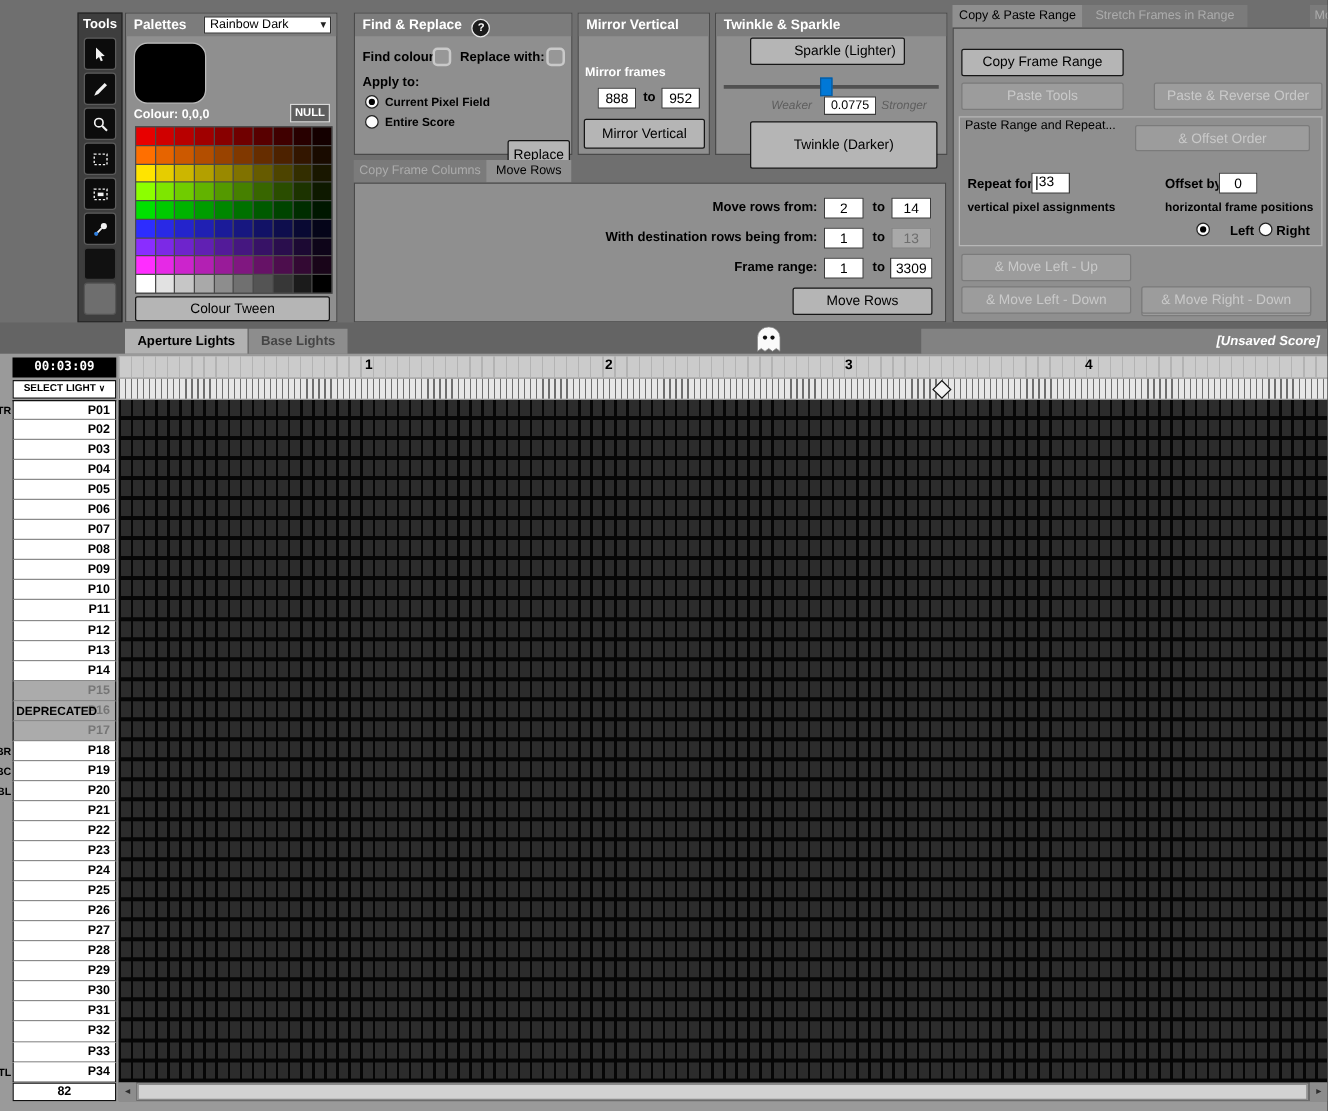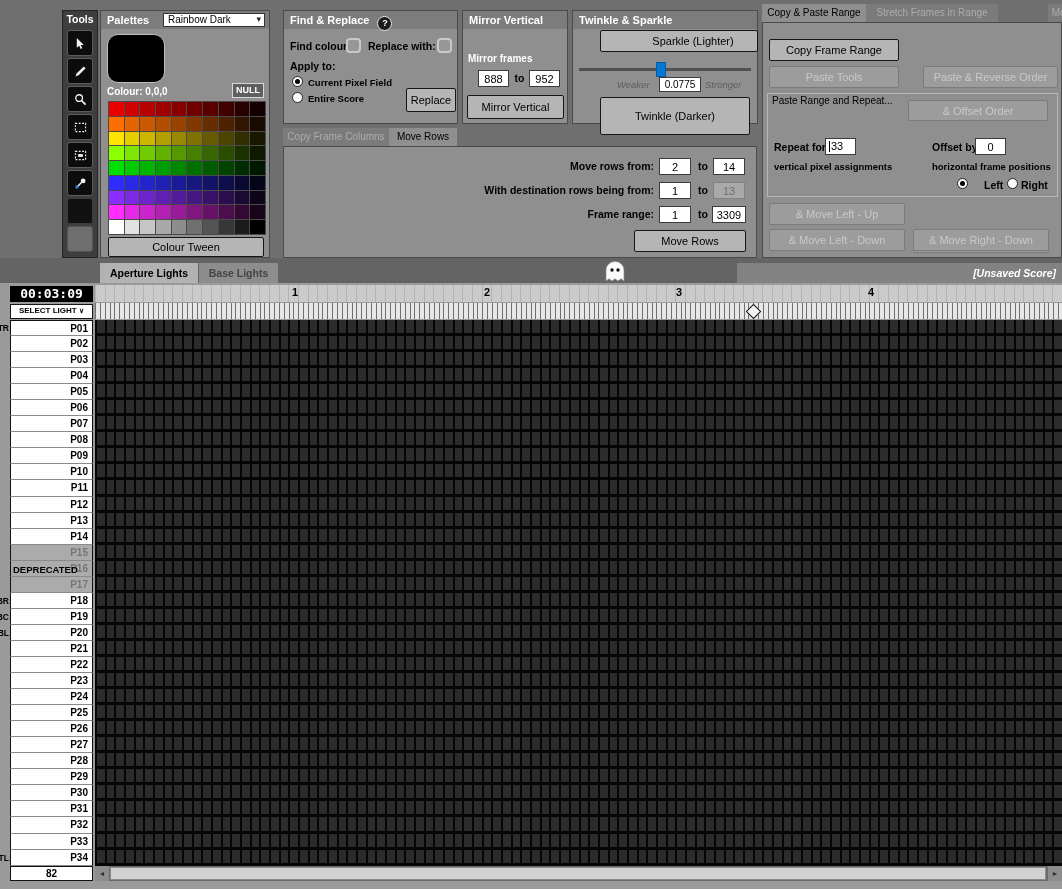--- a/index.html
+++ b/index.html
@@ -42,21 +42,21 @@
   .slider-track{position:absolute;background:#515151;height:3px;}
   .slider-thumb{position:absolute;width:10px;height:15px;background:#0078d7;border:1px solid #0a5a9c;box-sizing:border-box;}
   
   .score-strip{position:absolute;left:0;top:258px;width:1062px;height:25px;background:#646464;}
   .score-tab{position:absolute;top:5px;height:20px;line-height:20px;font-size:10.5px;text-align:center;font-weight:bold;}
   .score-tab.active{background:#b2b2b2;color:#000;}
   .score-tab.inactive{background:#8d8d8d;color:#454545;}
   .unsaved-bar{position:absolute;left:737px;top:5px;width:325px;height:20px;background:#828282;color:#fff;font-size:10.5px;font-weight:bold;font-style:italic;text-align:right;line-height:20px;padding-right:6px;box-sizing:border-box;}
   
   .timeline{position:absolute;left:0;top:283px;width:1062px;height:606px;background:#9a9a9a;}
-  .timebox{position:absolute;left:10px;top:3px;width:83px;height:16px;background:#000;color:#fff;font-family:"DejaVu Sans Mono",monospace;font-weight:bold;font-size:13px;line-height:16px;text-align:center;}
+  .timebox{position:absolute;left:10px;top:3px;width:83px;height:16px;background:#000;color:#fff;font-family:"DejaVu Sans Mono",monospace;font-weight:bold;font-size:10px;line-height:16px;text-align:center;}
   .ruler{position:absolute;left:95px;top:2px;width:967px;height:17px;background:#cbcbcb;background-image:repeating-linear-gradient(90deg,#b3b3b3 0 1px,transparent 1px 9.67px);}
   .ruler-num{position:absolute;top:1px;transform:translateX(-50%);font-size:11px;font-weight:bold;color:#000;}
   .select-light{position:absolute;left:10px;top:21px;width:83px;height:15px;background:#fff;border:1px solid #161616;box-sizing:border-box;font-size:8px;font-weight:bold;color:#000;line-height:12px;text-align:center;}
   .tickstrip{position:absolute;left:95px;top:20px;width:967px;height:16px;background:#e7e7e7;background-image:repeating-linear-gradient(90deg,#6f6f6f 0 1px,transparent 1px 4.84px);}
   .diamond{position:absolute;left:653px;top:3px;width:9px;height:9px;background:#f2f2f2;border:1px solid #111;transform:rotate(45deg);}
   .gutter{position:absolute;left:0;top:37px;width:10px;}
   .gutter-cell{height:16.06px;display:flex;align-items:center;justify-content:flex-end;font-size:8.5px;font-weight:bold;color:#000;padding-right:1px;box-sizing:border-box;}
   .labels{position:absolute;left:10px;top:37px;width:83px;}
   .row-label{position:relative;height:16.06px;background:#fff;border-bottom:1px solid #8a8a8a;border-left:1px solid #111;border-right:1px solid #111;box-sizing:border-box;font-size:10px;font-weight:bold;color:#000;text-align:right;line-height:15px;padding-right:4px;}
   .row-label:first-child{border-top:1px solid #111;}
@@ -229,21 +229,21 @@
     </div>
     <span class="lbl b" style="left:6px;top:29px;">Find colour:</span>
     <div class="mini-swatch" style="left:62px;top:27px;"></div>
     <span class="lbl b" style="left:84px;top:29px;">Replace with:</span>
     <div class="mini-swatch" style="left:153px;top:27px;"></div>
     <span class="lbl b" style="left:6px;top:49px;">Apply to:</span>
     <div class="radio checked" style="left:8px;top:65px;"></div>
     <span class="lbl b small" style="left:24px;top:66px;">Current Pixel Field</span>
     <div class="radio" style="left:8px;top:81px;"></div>
     <span class="lbl b small" style="left:24px;top:82px;">Entire Score</span>
-    <button class="btn" style="left:122px;top:77px;width:50px;height:24px;">Replace</button>
+    <button class="btn" style="left:122px;top:101px;width:50px;height:24px;">Replace</button>
   </div>
 
   <div class="tab inactive" style="left:283px;top:128px;width:106px;">Copy Frame Columns</div>
   <div class="tab active" style="left:389px;top:128px;width:68px;">Move Rows</div>
 
   <div class="panel" style="left:283px;top:146px;width:474px;height:112px;">
     <span class="lbl b" style="left:2px;top:13px;width:368px;text-align:right;">Move rows from:</span>
     <input class="field" style="left: 375px; top: 11px; width: 32px;" value="2">
     <span class="lbl b" style="left:412px;top:13px;width:14px;text-align:center;">to</span>
     <input class="field" style="left: 429px; top: 11px; width: 32px;" value="14">
@@ -262,21 +262,21 @@
     <div class="panel-header"><span>Mirror Vertical</span></div>
     <span class="lbl b w" style="left:5px;top:42px;font-size:10px;">Mirror frames</span>
     <input class="field" style="left: 15px; top: 59px; width: 31px;" value="888">
     <span class="lbl b" style="left:50px;top:61px;width:13px;text-align:center;">to</span>
     <input class="field" style="left: 66px; top: 59px; width: 31px;" value="952">
     <button class="btn" style="left:4px;top:84px;width:97px;height:24px;">Mirror Vertical</button>
   </div>
 
   <div class="panel" style="left:572px;top:10px;width:186px;height:114px;">
     <div class="panel-header"><span>Twinkle &amp; Sparkle</span></div>
-    <button class="btn" style="left:27px;top:19px;width:158px;height:22px;padding-left:28px;">Sparkle (Lighter)</button>
+    <button class="btn" style="left:27px;top:19px;width:124px;height:22px;padding-left:28px;">Sparkle (Lighter)</button>
     <div class="slider-track" style="left:6px;top:57px;width:172px;"></div>
     <div class="slider-thumb" id="slider-thumb" style="left: 83px; top: 51px; background: rgb(0, 120, 215);"></div>
     <span class="lbl it" style="left:44px;top:68px;">Weaker</span>
     <div class="field" style="left:86px;top:66px;width:42px;height:15px;font-size:10px;line-height:13px;">0.0775</div>
     <span class="lbl it" style="left:132px;top:68px;">Stronger</span>
     <button class="btn" style="left:27px;top:86px;width:150px;height:38px;">Twinkle (Darker)</button>
   </div>
 
   <div class="tab active" style="left:762px;top:4px;width:104px;">Copy &amp; Paste Range</div>
   <div class="tab inactive" style="left:866px;top:4px;width:132px;">Stretch Frames in Range</div>

